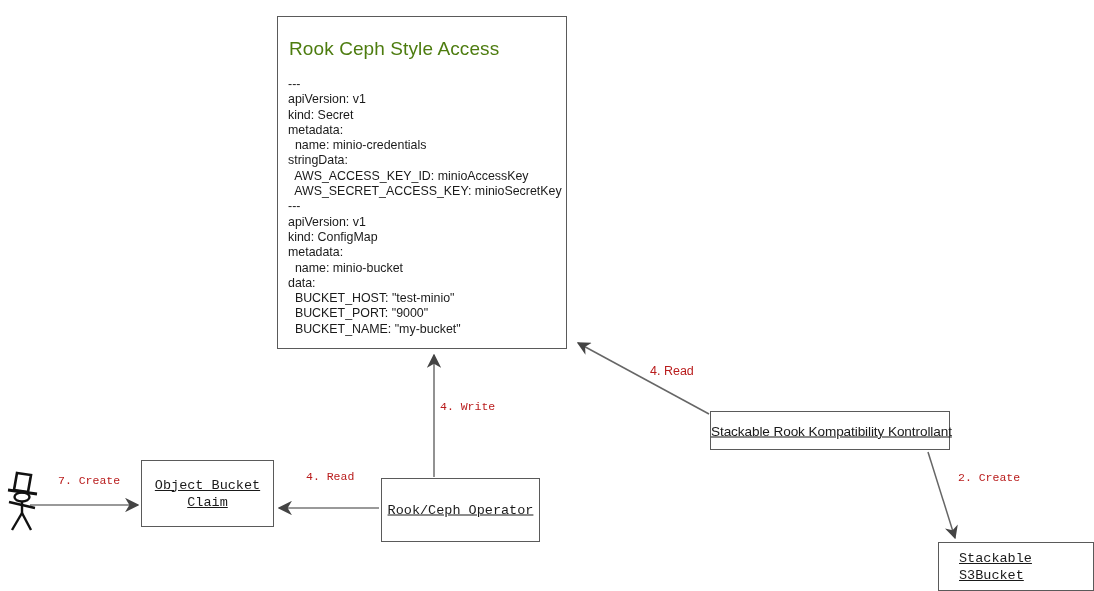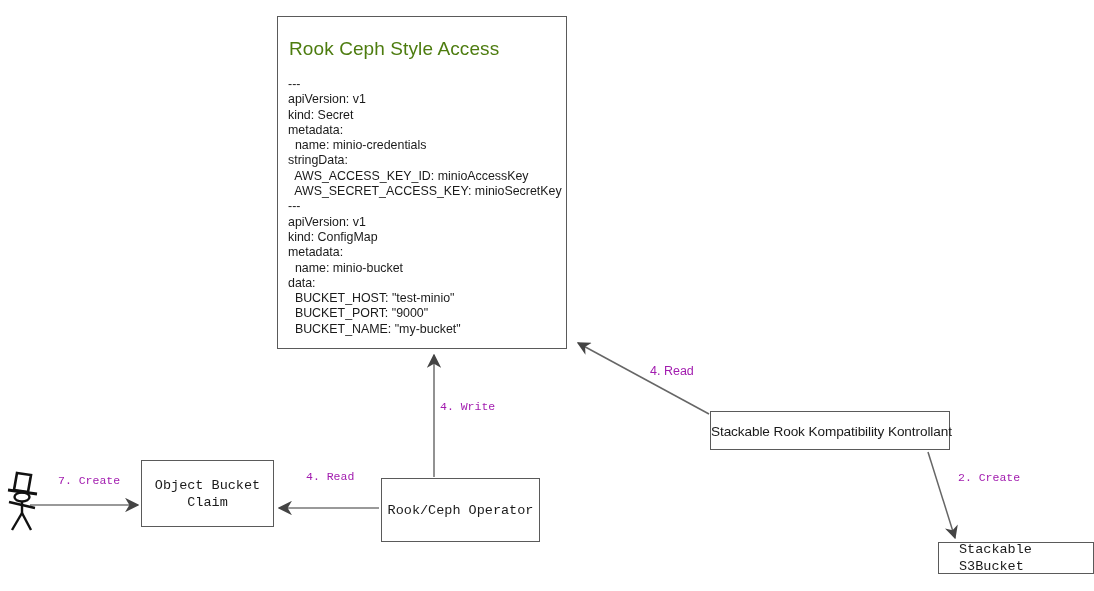--- a/index.html
+++ b/index.html
@@ -68,53 +68,54 @@
   #srkk-box {
     left: 710px;
     top: 411px;
     width: 240px;
     height: 39px;
   }
   #s3bucket-box {
     left: 938px;
     top: 542px;
     width: 156px;
-    height: 32px;
+    height: 49px;
   }
 
   .box-label {
     position: absolute;
     left: 0;
     right: 0;
     top: 50%;
     transform: translateY(-50%);
     text-align: center;
     font-family: "Liberation Mono", "DejaVu Sans Mono", monospace;
     font-size: 13.5px;
     line-height: 17px;
     color: #1a1a1a;
     white-space: pre-line;
+    text-decoration: underline;
   }
   #srkk-box .box-label {
     font-family: "Liberation Sans", sans-serif;
     font-size: 13.6px;
     white-space: nowrap;
     letter-spacing: -0.1px;
   }
   #s3bucket-box .box-label {
     text-align: left;
     padding-left: 20px;
   }
 
   
   .arrow-label {
     position: absolute;
     font-family: "Liberation Mono", "DejaVu Sans Mono", monospace;
     font-size: 11.5px;
-    color: #a21caf;
+    color: #b91c1c;
     white-space: nowrap;
   }
   .arrow-label.sans {
     font-family: "Liberation Sans", sans-serif;
     font-size: 12.5px;
   }
   #label-1-create { left: 58px;  top: 474px; }
   #label-2-read   { left: 306px; top: 470px; }
   #label-3-write  { left: 440px; top: 400px; }
   #label-4-read   { left: 650px; top: 364px; }

